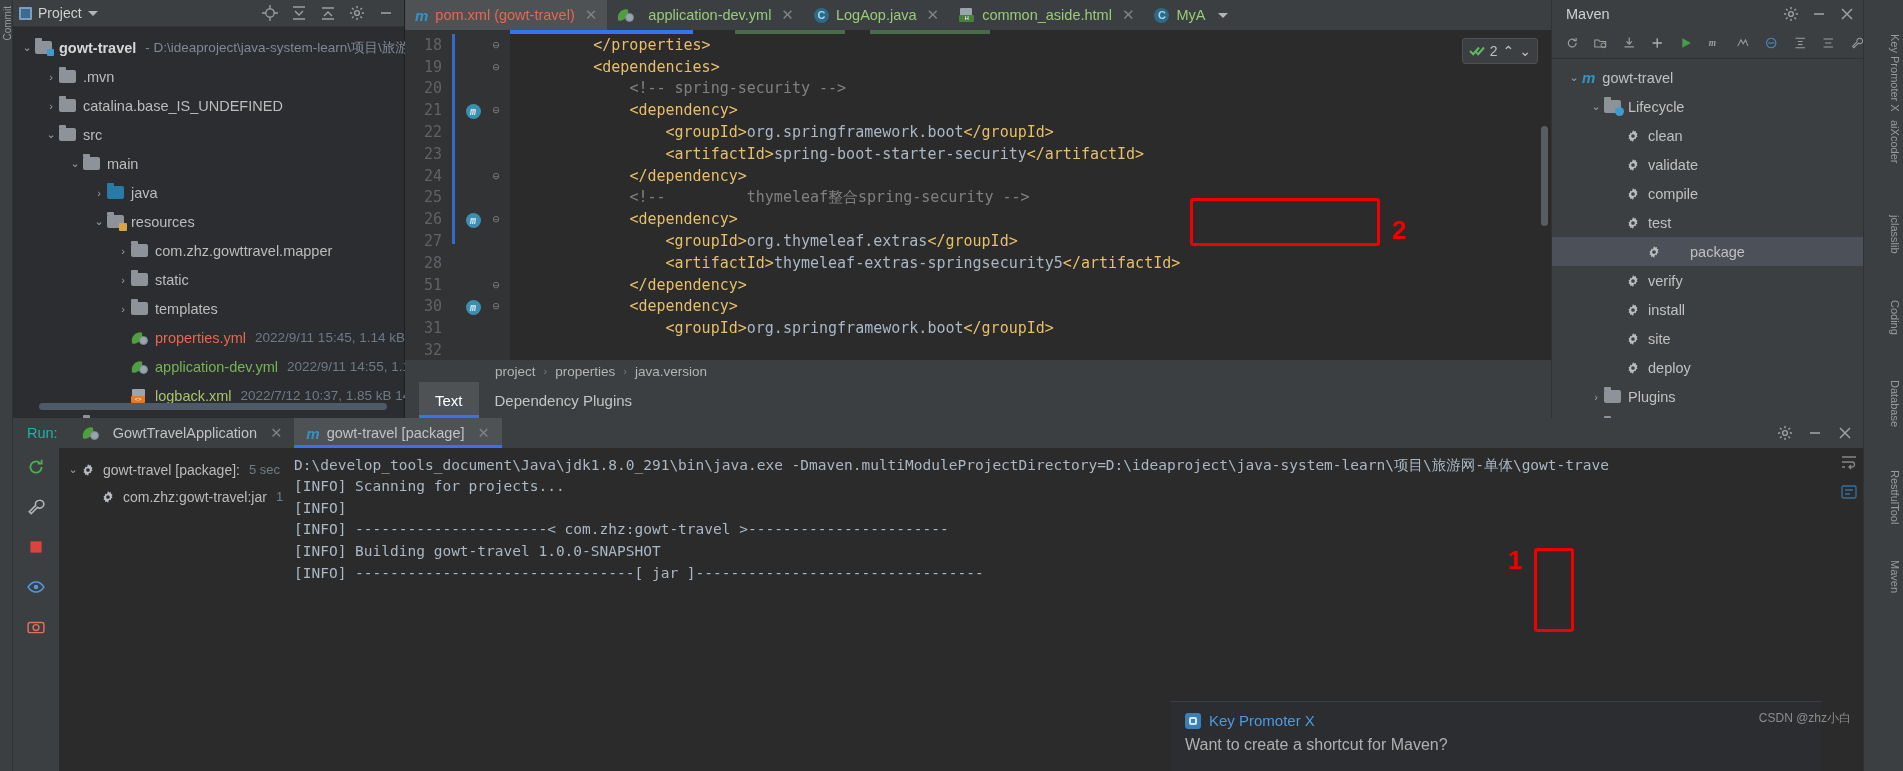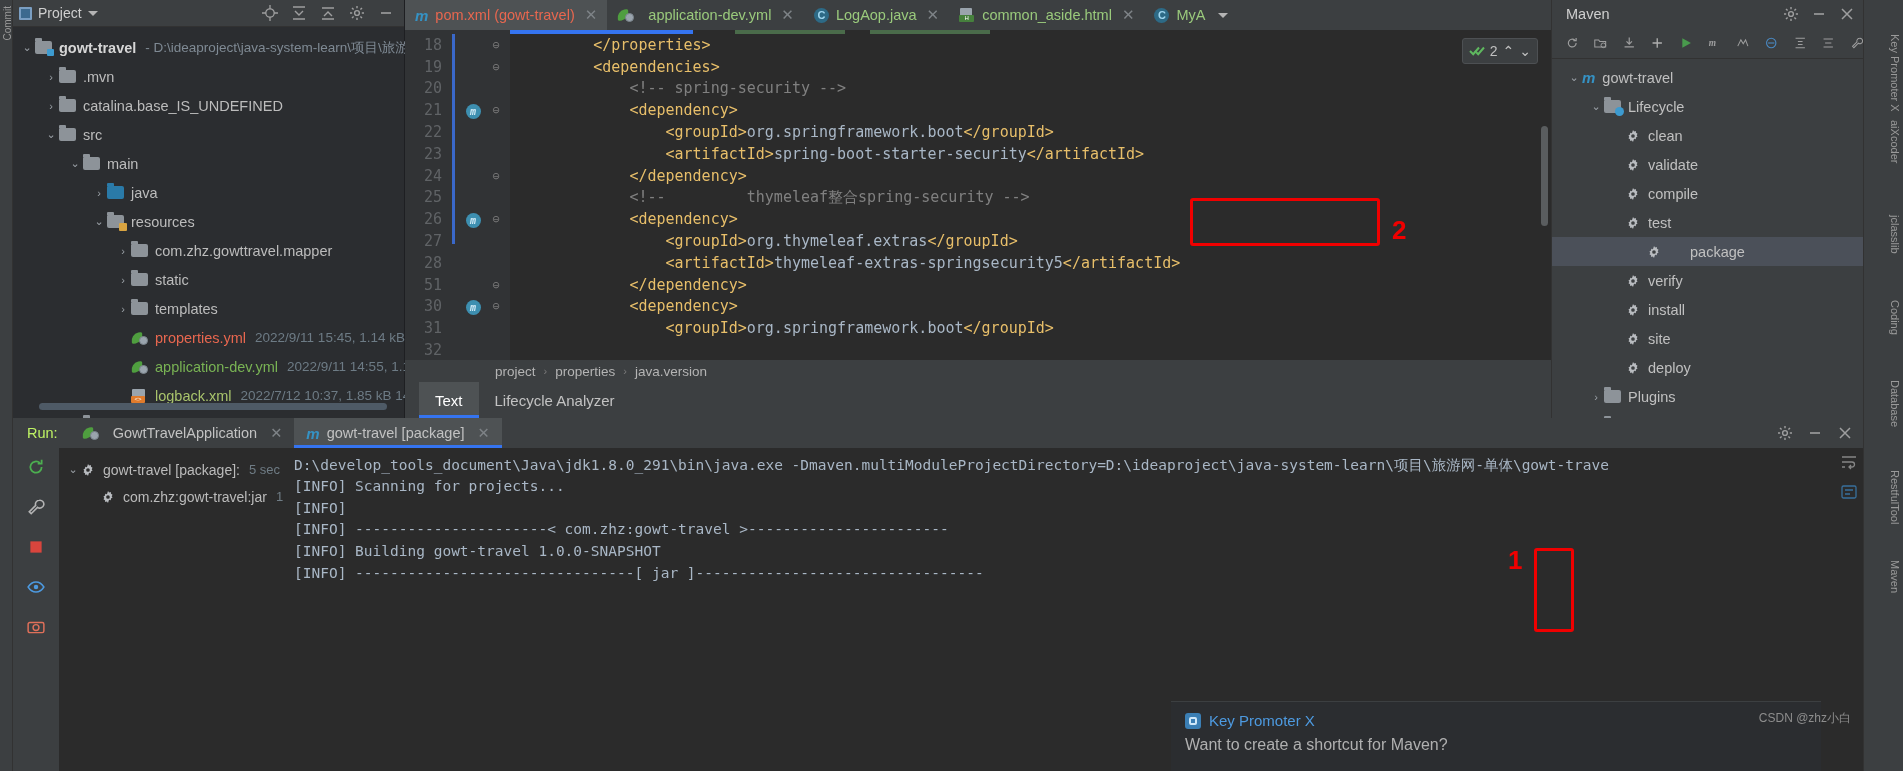--- a/index.html
+++ b/index.html
@@ -138,21 +138,21 @@
 
   
   .right-rail{ position:absolute; right:0; top:0; width:40px; height:771px; background:#3c3f41;
                border-left:1px solid #323232; }
   .rr-item{ position:absolute; right:2px; width:36px; color:#9a9a9a; font-size:11px;
             writing-mode:vertical-rl; text-align:center; white-space:nowrap; }
 
   
   .run-panel{ position:absolute; left:13px; top:418px; right:40px; bottom:0; background:#2b2b2b; }
   .run-head{ height:30px; background:#3c3f41; display:flex; align-items:center; padding-left:14px; gap:12px; }
-  .run-label{ font-size:14.5px; color:#bef264; }
+  .run-label{ font-size:14.5px; color:#14b8a6; }
   .run-tab{ display:flex; align-items:center; gap:7px; padding:0 12px; height:30px; font-size:14.5px; color:#c2c2c2; position:relative; }
   .run-tab.active{ background:#4e5254; }
   .run-tab.active:after{ content:""; position:absolute;left:0;right:0;bottom:0;height:3px;background:#3574f0;}
   .run-head .right{ margin-left:auto; display:flex; gap:14px; padding-right:10px; }
 
   .run-body{ position:absolute; left:0; top:30px; right:0; bottom:0; display:flex; }
   .run-gutter{ width:46px; background:#3c3f41; display:flex; flex-direction:column; align-items:center;
                padding-top:10px; gap:22px; }
   .rg-ic{ width:18px; height:18px; }
   .run-tree{ width:225px; background:#2b2b2b; padding-top:8px; font-size:14px; }
@@ -374,21 +374,21 @@
 
     <div class="breadcrumb" id="breadcrumb">
         <span>project</span>
         <span class="bc-sep">›</span>
         <span>properties</span>
         <span class="bc-sep">›</span>
         <span>java.version</span>
       </div>
     <div class="ed-tabs" id="ed-bottom-tabs">
         <div class="ed-tab active">Text</div>
-        <div class="ed-tab">Lifecycle Analyzer</div>
+        <div class="ed-tab">Dependency Plugins</div>
       </div>
   </div>
 
   <div class="maven-panel">
     <div class="mv-title">
       <span>Maven</span>
       <span class="right">
         <svg class="ticon" viewBox="0 0 16 16">
             <circle cx="8" cy="8" r="2.4" fill="none" stroke="#b4b4b4" stroke-width="1.4"></circle>
             <path d="M8 1v2.2M8 12.8V15M1 8h2.2M12.8 8H15M3 3l1.6 1.6M11.4 11.4L13 13M13 3l-1.6 1.6M4.6 11.4L3 13" stroke="#b4b4b4" stroke-width="1.4"></path>

